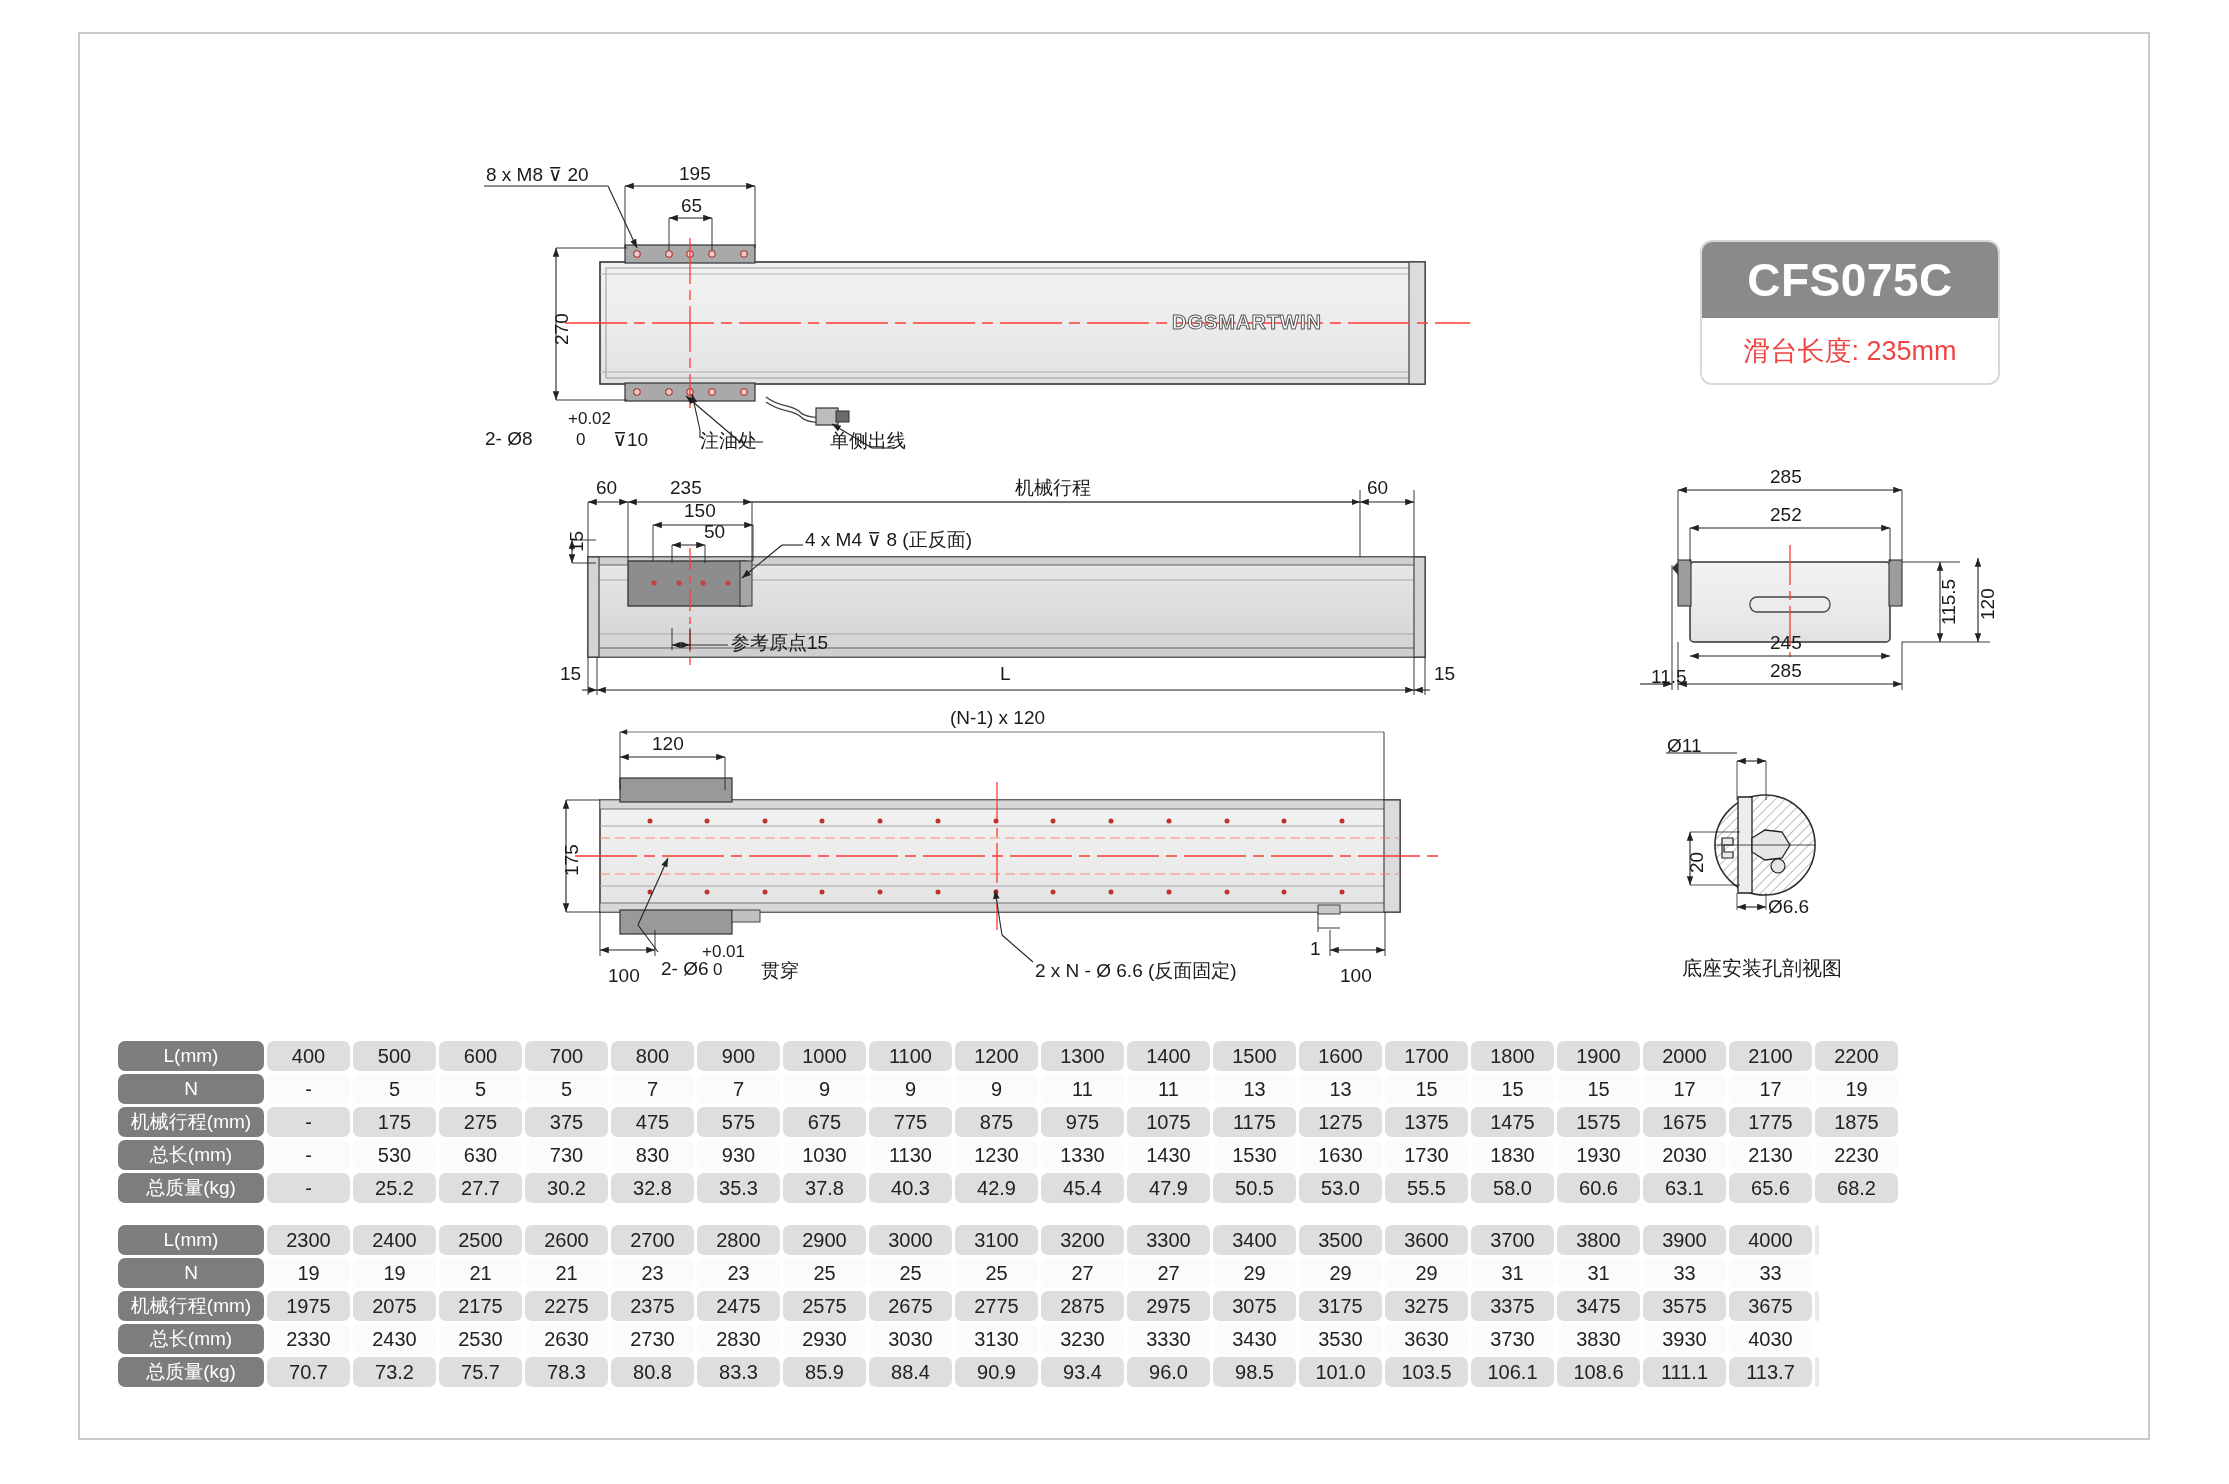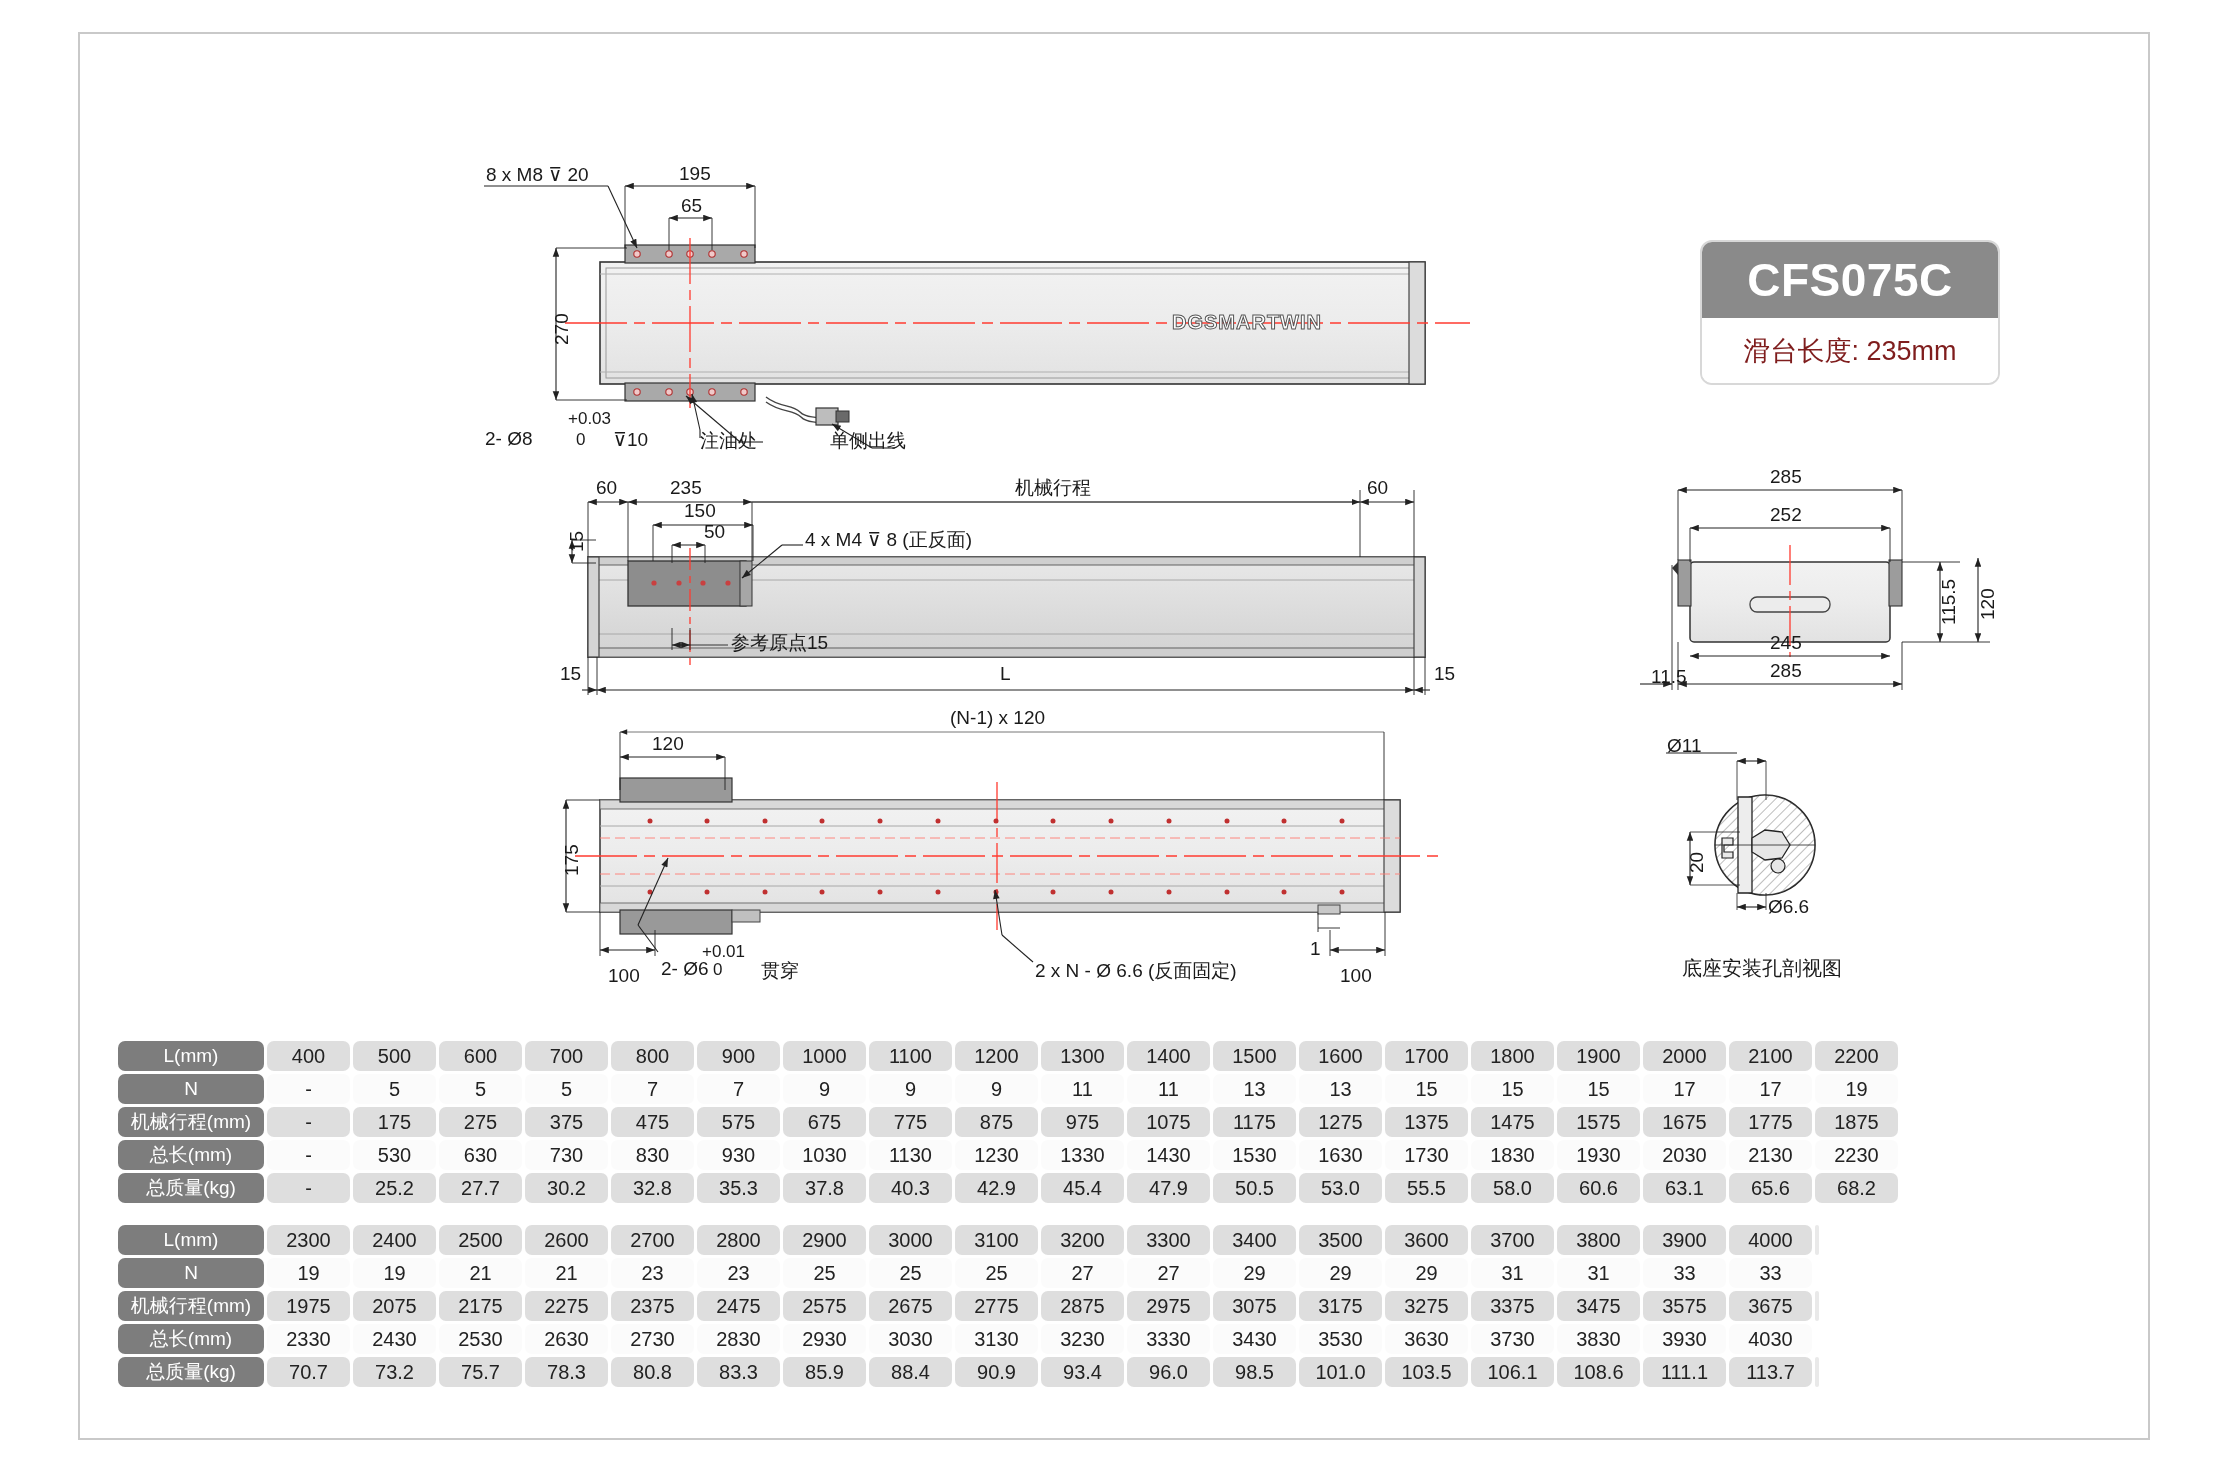--- a/index.html
+++ b/index.html
@@ -58,21 +58,21 @@
   }
   .model-badge-top span {
     color: #ffffff; font-size: 46px; font-weight: 700; letter-spacing: 0.5px;
   }
   .model-badge-bot {
     height: 65px;
     background: #ffffff;
     display: flex; align-items: center; justify-content: center;
   }
   .model-badge-bot span {
-    color: #7f1d1d; font-size: 27px; font-weight: 400;
+    color: #ef4444; font-size: 27px; font-weight: 400;
   }
 
   
   .dim {
     position: absolute;
     font-size: 19px;
     color: #1a1a1a;
     white-space: nowrap;
     font-family: "Liberation Sans", "DejaVu Sans", sans-serif;
   }
@@ -406,21 +406,21 @@
       <line x1="1737" y1="907" x2="1766" y2="907" stroke="#222" stroke-width="1.1" marker-start="url(#arrS)" marker-end="url(#arr)"></line>
       <line x1="1737" y1="893" x2="1737" y2="910" stroke="#222" stroke-width="0.8"></line>
       <line x1="1766" y1="893" x2="1766" y2="910" stroke="#222" stroke-width="0.8"></line>
     </g>
   </svg>
 
   <div class="dim" style="left:486px; top:163px;">8 x M8  ⊽ 20</div>
   <div class="dim" style="left:679px; top:163px;">195</div>
   <div class="dim" style="left:681px; top:195px;">65</div>
   <div class="dim vert" style="left:551px; top:345px;">270</div>
-  <div class="dim sm" style="left:568px; top:409px;">+0.03</div>
+  <div class="dim sm" style="left:568px; top:409px;">+0.02</div>
   <div class="dim" style="left:485px; top:428px;">2- Ø8</div>
   <div class="dim sm" style="left:576px; top:430px;">0</div>
   <div class="dim" style="left:613px; top:428px;">⊽10</div>
   <div class="dim" style="left:700px; top:428px;">注油处</div>
   <div class="dim" style="left:830px; top:428px;">单侧出线</div>
   <div style="position:absolute; left:1172px; top:311px; font-size:20px; font-weight:700;
               color:#ffffff; -webkit-text-stroke:1px #555; letter-spacing:1px; font-family:'Liberation Sans',sans-serif;">DGSMARTWIN</div>
 
   <div class="dim" style="left:596px; top:477px;">60</div>
   <div class="dim" style="left:670px; top:477px;">235</div>

